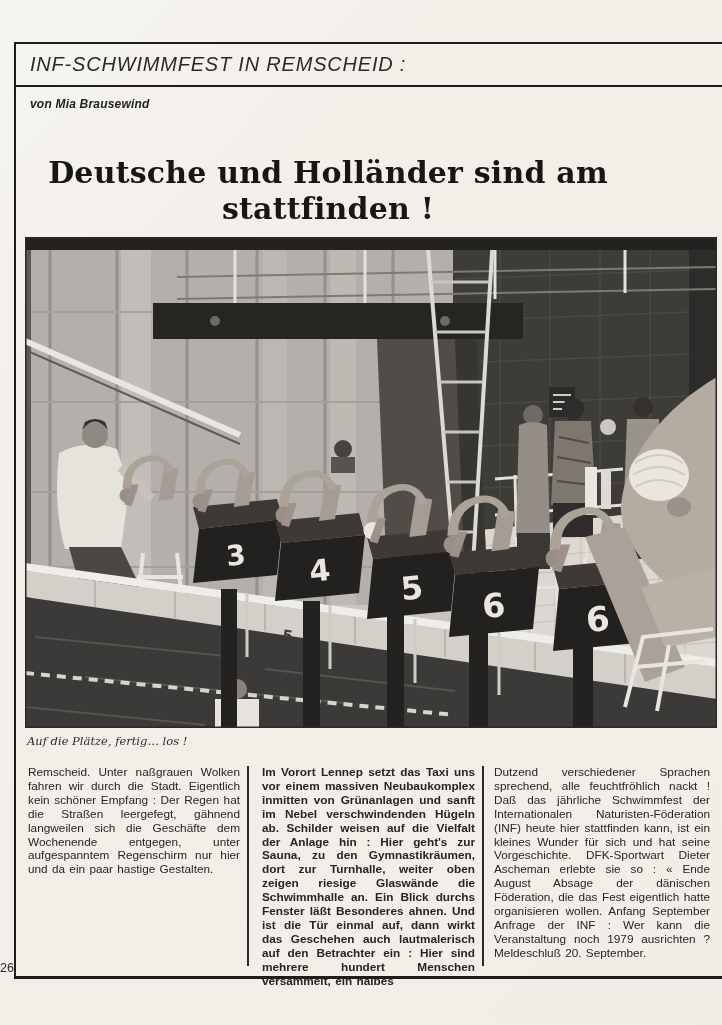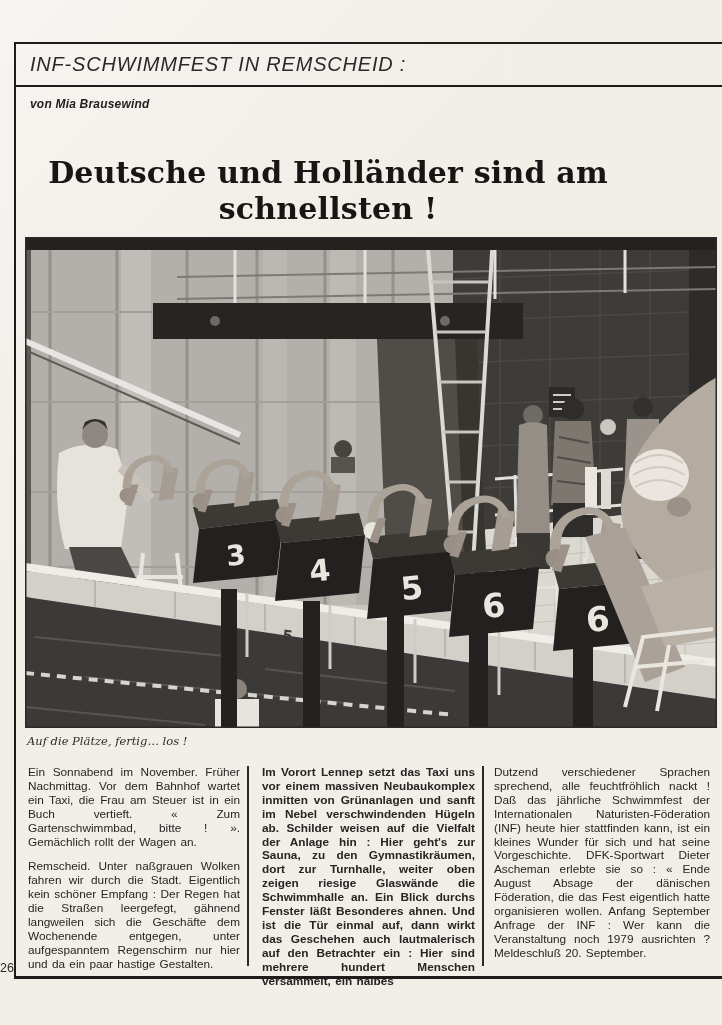--- a/index.html
+++ b/index.html
@@ -28,21 +28,21 @@
   <div class="abs rule" style="left:14px;top:42px;width:708px;height:2px;"></div>
   <div class="abs kicker" style="left:30px;top:53px;">INF-SCHWIMMFEST IN REMSCHEID :</div>
   <div class="abs rule" style="left:14px;top:85px;width:708px;height:2px;"></div>
 
   <div class="abs rule" style="left:14px;top:42px;width:2px;height:937px;"></div>
 
   <div class="abs byline" style="left:30px;top:97px;">von Mia Brausewind</div>
 
   <div class="abs headline" style="left:28px;top:155px;width:600px;text-align:center;">
     <div>Deutsche und Holländer sind am</div>
-    <div>schnellsten !</div>
+    <div>stattfinden !</div>
   </div>
 
   <div class="abs" style="left:25px;top:237px;width:692px;height:491px;">
   <svg viewBox="0 0 692 491" width="692" height="491">
 
     <g>
       <rect width="692" height="491" fill="#bcb9b3"></rect>
       <rect x="0" y="0" width="430" height="368" fill="#b3b0ab"></rect>
       <rect x="96" y="0" width="30" height="368" fill="#ccc9c3" opacity="0.55"></rect>
       <rect x="238" y="0" width="24" height="368" fill="#c6c3bd" opacity="0.45"></rect>
@@ -333,21 +333,20 @@
     </g>
 
     <rect x="0" y="0" width="692" height="13" fill="#232220"></rect>
     <rect x="0.75" y="0.75" width="690.5" height="489.5" fill="none" stroke="#2a2928" stroke-width="1.5"></rect>
   </svg>
   </div>
 
   <div class="abs caption" style="left:27px;top:734px;">Auf die Plätze, fertig… los !</div>
 
   <div class="abs col" style="left:28px;top:766px;width:212px;">
-    <p>Ein Sonnabend im November. Früher Nachmittag. Vor dem Bahnhof wartet ein Taxi, die Frau am Steuer ist in ein Buch vertieft. « Zum Gartenschwimmbad, bitte ! ». Gemächlich rollt der Wagen an.</p>
     <p>Remscheid. Unter naßgrauen Wolken fahren wir durch die Stadt. Eigentlich kein schöner Empfang : Der Regen hat die Straßen leergefegt, gähnend langweilen sich die Geschäfte dem Wochenende entgegen, unter aufgespanntem Regenschirm nur hier und da ein paar hastige Gestalten.</p>
   </div>
   <div class="abs divider" style="left:247px;top:766px;width:2px;height:200px;"></div>
   <div class="abs col" style="left:262px;top:766px;width:213px;font-weight:bold;">
     <p>Im Vorort Lennep setzt das Taxi uns vor einem massiven Neubaukomplex inmitten von Grünanlagen und sanft im Nebel verschwindenden Hügeln ab. Schilder weisen auf die Vielfalt der Anlage hin : Hier geht's zur Sauna, zu den Gymnastikräumen, dort zur Turnhalle, weiter oben zeigen riesige Glaswände die Schwimmhalle an. Ein Blick durchs Fenster läßt Besonderes ahnen. Und ist die Tür einmal auf, dann wirkt das Geschehen auch lautmalerisch auf den Betrachter ein : Hier sind mehrere hundert Menschen versammelt, ein halbes</p>
   </div>
   <div class="abs divider" style="left:482px;top:766px;width:2px;height:200px;"></div>
   <div class="abs col" style="left:494px;top:766px;width:216px;">
     <p>Dutzend verschiedener Sprachen sprechend, alle feuchtfröhlich nackt ! Daß das jährliche Schwimmfest der Internationalen Naturisten-Föderation (INF) heute hier stattfinden kann, ist ein kleines Wunder für sich und hat seine Vorgeschichte. DFK-Sportwart Dieter Ascheman erlebte sie so : « Ende August Absage der dänischen Föderation, die das Fest eigentlich hatte organisieren wollen. Anfang September Anfrage der INF : Wer kann die Veranstaltung noch 1979 ausrichten ? Meldeschluß 20. September.</p>
   </div>

